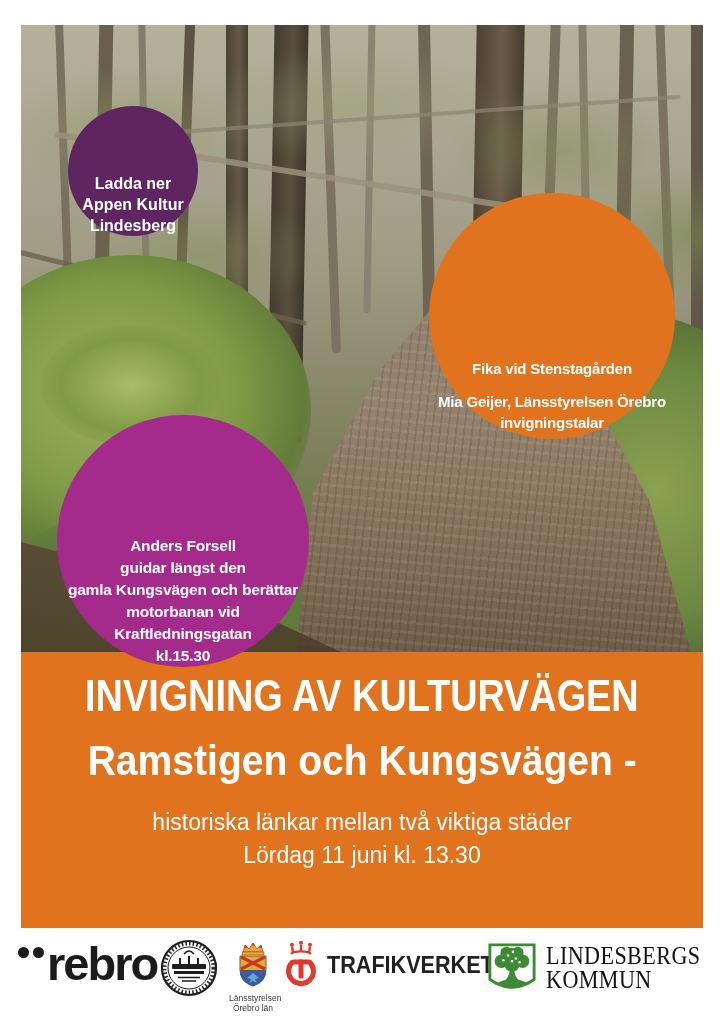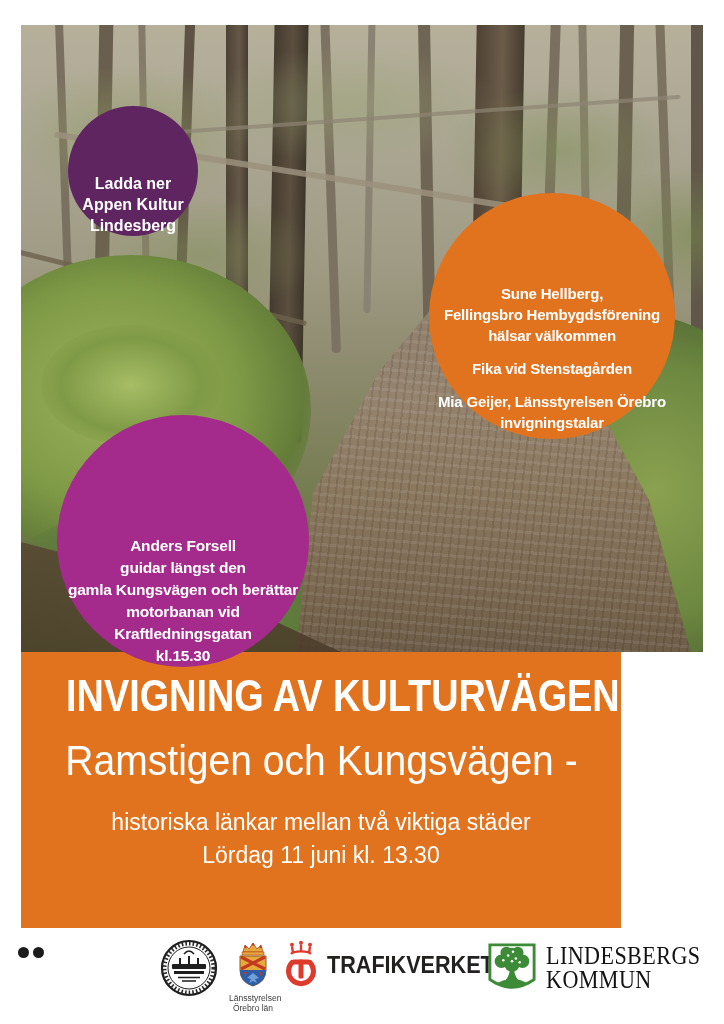--- a/index.html
+++ b/index.html
@@ -27,24 +27,24 @@
   
   .circle { position:absolute; border-radius:50%; color:#fff; display:flex; flex-direction:column;
             align-items:center; justify-content:flex-end; text-align:center; z-index:3; font-weight:bold; }
   .circle .ln { white-space:nowrap; }
   .circle-app { left:68px; top:106px; width:130px; height:130px; font-size:16px; line-height:21px; }
   .circle-program { left:429px; top:193px; width:246px; height:246px; font-size:15px; line-height:21px; letter-spacing:-0.2px; }
   .circle-program .para { margin:6px 0; }
   .circle-guide { left:57px; top:415px; width:252px; height:252px; font-size:15.5px; line-height:22px; letter-spacing:-0.2px; }
 
   
-  .banner { position:absolute; left:21px; top:652px; width:600px; height:276px; z-index:2; color:#fff; text-align:center; }
+  .banner { position:absolute; left:21px; top:652px; width:682px; height:276px; z-index:2; color:#fff; text-align:center; }
   .banner .t1 { margin-top:22px; font-size:44px; font-weight:bold; line-height:1; }
   .banner .t1 > span, .banner .t2 > span { display:inline-block; transform:scaleX(0.86); transform-origin:center; white-space:nowrap; }
-  .banner .t2 { margin-top:22px; font-size:42px; font-weight:normal; line-height:1; }
+  .banner .t2 { margin-top:22px; font-size:42px; font-weight:bold; line-height:1; }
   .banner .t2 > span { transform:scaleX(0.93); }
   .banner .subs { margin-top:24px; font-size:23px; line-height:33px; font-weight:normal; }
 
   
   .footer { position:absolute; left:0; top:928px; width:724px; height:96px; background:#fff; z-index:2; }
   .logo { position:absolute; }
   .logo-orebro { left:18px; top:16px; display:flex; align-items:flex-start; color:#1b1b1b; }
   .odots { display:flex; gap:4px; margin-top:3px; margin-right:3px; }
   .odots i { width:11px; height:11px; border-radius:50%; background:#1b1b1b; }
   .orebro-text { font-size:47px; font-weight:bold; letter-spacing:-2px; line-height:0.85; }
@@ -100,25 +100,20 @@
   </div>
 
   <div class="circle circle-app" style="background:#5E2560;">
     <div class="ln">Ladda ner</div>
     <div class="ln">Appen Kultur</div>
     <div class="ln">Lindesberg</div>
   </div>
 
   <div class="circle circle-program" style="background:#E1731F;">
     <div class="para">
-      <div class="ln">Sune Hellberg,</div>
-      <div class="ln">Fellingsbro Hembygdsförening</div>
-      <div class="ln">hälsar välkommen</div>
-    </div>
-    <div class="para">
       <div class="ln">Fika vid Stenstagården</div>
     </div>
     <div class="para">
       <div class="ln">Mia Geijer, Länsstyrelsen Örebro</div>
       <div class="ln">invigningstalar</div>
     </div>
   </div>
 
   <div class="circle circle-guide" style="background:#A42A8C;">
     <div class="ln">Anders Forsell</div>
@@ -138,20 +133,21 @@
     </div>
   </div>
 
   <div class="footer">
 
     <div class="logo logo-orebro">
       <span class="odots">
           <i></i>
           <i></i>
         </span>
+      <span class="orebro-text">rebro</span>
     </div>
 
     <div class="logo logo-seal">
       <svg width="58" height="58" viewBox="0 0 58 58">
         <circle cx="29" cy="29" r="27" fill="#fdfdfd" stroke="#1e1e1e" stroke-width="2.2"></circle>
         <circle cx="29" cy="29" r="24.5" fill="none" stroke="#2a2a2a" stroke-width="4" stroke-dasharray="1.6 2.1"></circle>
         <circle cx="29" cy="29" r="21" fill="none" stroke="#1e1e1e" stroke-width="1"></circle>
         <rect x="12" y="25" width="34" height="5" rx="1" fill="#1e1e1e"></rect>
         <rect x="14" y="32" width="30" height="3" fill="#1e1e1e"></rect>
         <path d="M20,25 v-6 M29,25 v-8 M38,25 v-6" stroke="#1e1e1e" stroke-width="2" fill="none"></path>

